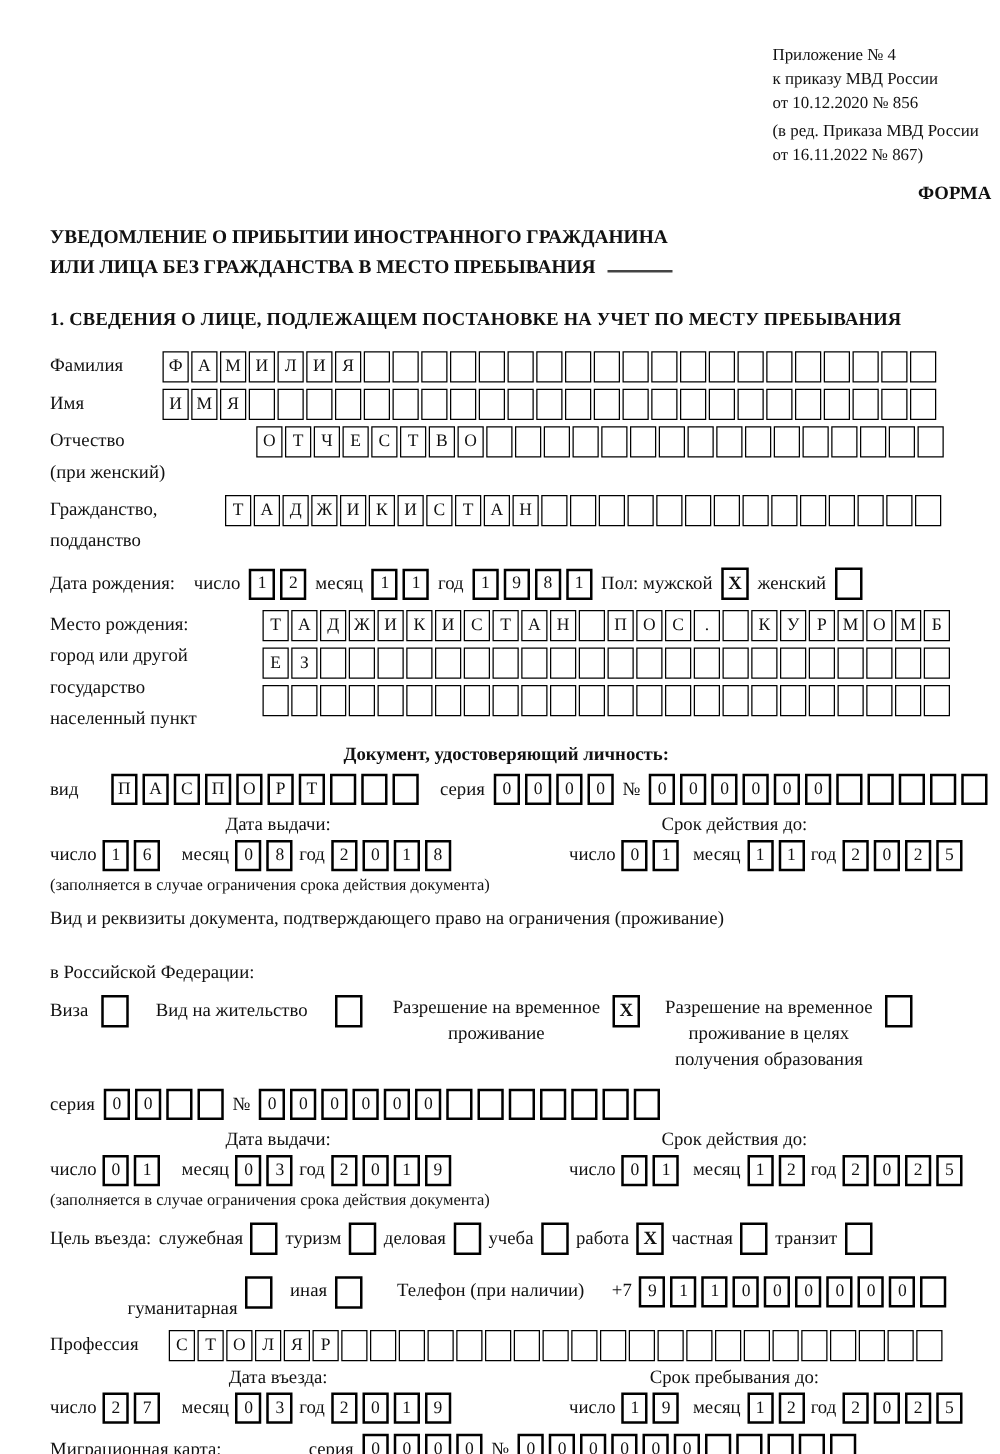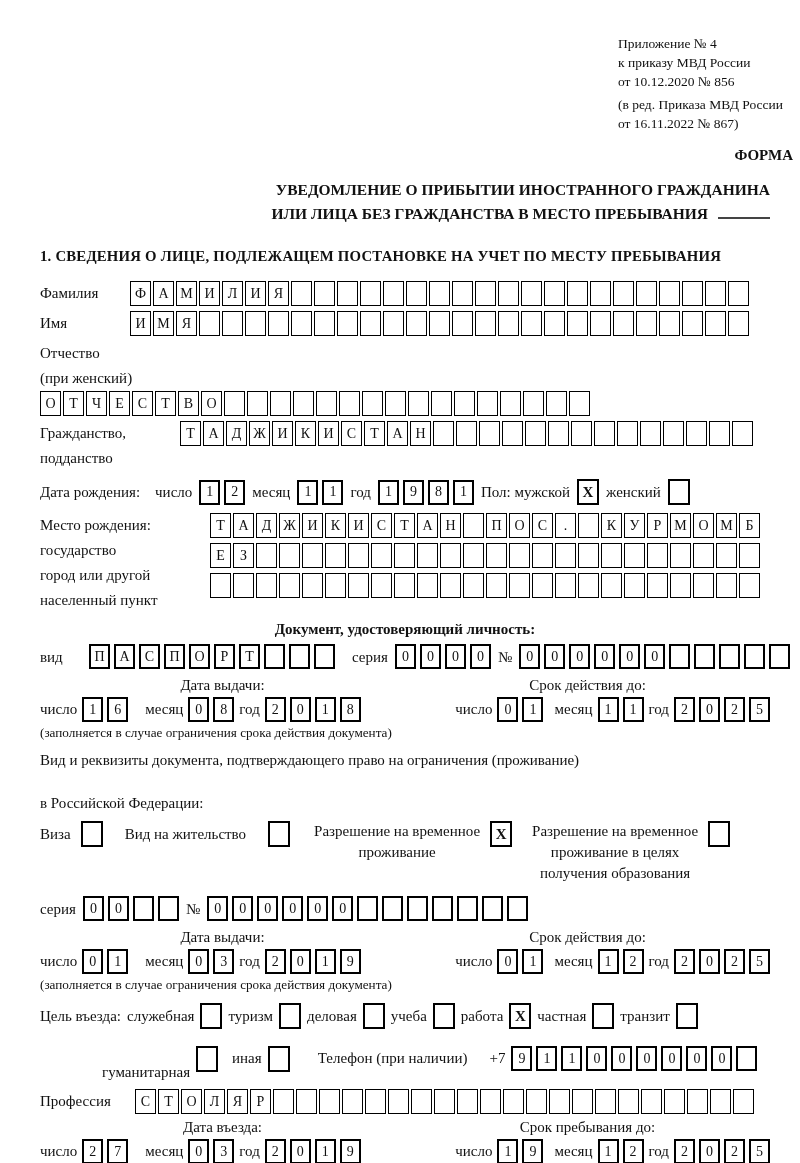--- a/index.html
+++ b/index.html
@@ -3,21 +3,21 @@
 <meta charset="utf-8">
 <style>
   html,body{margin:0;padding:0;background:#fff;}
   body{width:800px;font-family:"Liberation Serif","DejaVu Serif",serif;color:#111;}
   .page{width:800px;min-height:1163px;box-sizing:border-box;padding:34px 30px 20px 40px;}
   
   .appendix{margin-left:578px;width:200px;font-size:13.5px;line-height:19px;}
   .appendix .ed{margin-top:4px;}
   .forma{margin-left:578px;width:185px;text-align:right;font-weight:bold;font-size:15px;margin-top:14px;padding-right:10px;box-sizing:border-box;}
   
-  .title{text-align:right;font-weight:bold;font-size:15.5px;line-height:24px;margin-top:14px;}
+  .title{text-align:left;font-weight:bold;font-size:15.5px;line-height:24px;margin-top:14px;}
   .title-underline{display:inline-block;width:52px;border-bottom:2px solid #444;margin-left:10px;vertical-align:baseline;height:14px;}
   .sec-heading{font-weight:bold;font-size:14.8px;margin-top:22px;margin-bottom:16px;letter-spacing:.2px;}
   
   .row{display:flex;align-items:flex-start;margin-bottom:5px;}
   .lbl{font-size:15px;line-height:24px;flex:0 0 auto;}
   .lbl2{font-size:15px;line-height:25px;}
   .cells{display:flex;gap:2px;flex:0 0 auto;}
   .cell{box-sizing:border-box;width:21px;height:25px;border:1.5px solid #000;display:inline-flex;align-items:center;justify-content:center;font-size:14px;flex:0 0 auto;background:#fff;}
   .stack{display:flex;flex-direction:column;gap:5px;}
   .cb{box-sizing:border-box;width:22px;height:26px;border:2px solid #000;display:inline-flex;align-items:center;justify-content:center;font-size:15px;font-weight:bold;flex:0 0 auto;}
@@ -117,21 +117,21 @@
         <span class="cell"></span>
         <span class="cell"></span>
         <span class="cell"></span>
         <span class="cell"></span>
         <span class="cell"></span>
         <span class="cell"></span>
         <span class="cell"></span>
       </div>
   </div>
 
-  <div class="row" style="margin-top:3px;flex-direction:column;">
+  <div class="row" style="margin-top:3px;">
     <div class="w165">
       <div class="lbl2">Отчество</div>
       <div class="lbl2">(при женский)</div>
     </div>
     <div class="cells">
         <span class="cell">О</span>
         <span class="cell">Т</span>
         <span class="cell">Ч</span>
         <span class="cell">Е</span>
         <span class="cell">С</span>
@@ -212,22 +212,22 @@
       </span>
     <span class="lbl">Пол: мужской</span>
     <span class="cb">X</span>
     <span class="lbl">женский</span>
     <span class="cb"></span>
   </div>
 
   <div class="row">
     <div class="w170">
       <div class="lbl2">Место рождения:</div>
+      <div class="lbl2">город или другой</div>
       <div class="lbl2">государство</div>
-      <div class="lbl2">город или другой</div>
       <div class="lbl2">населенный пункт</div>
     </div>
     <div class="stack">
       <div class="cells">
           <span class="cell">Т</span>
           <span class="cell">А</span>
           <span class="cell">Д</span>
           <span class="cell">Ж</span>
           <span class="cell">И</span>
           <span class="cell">К</span>

